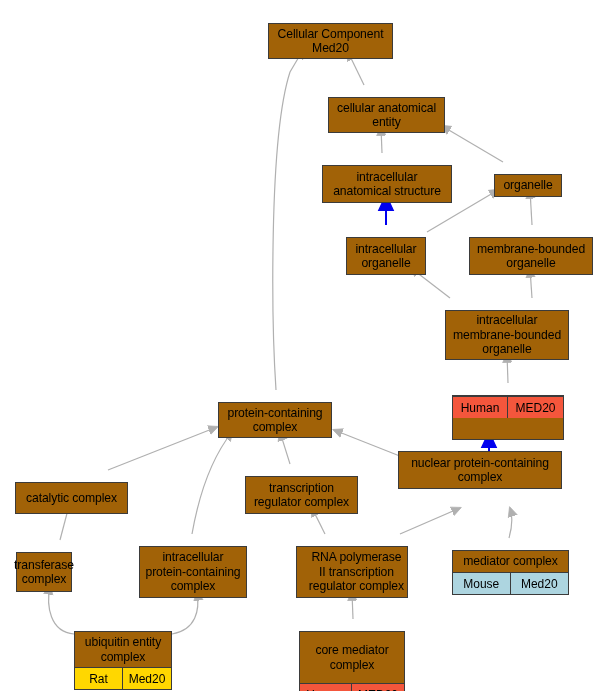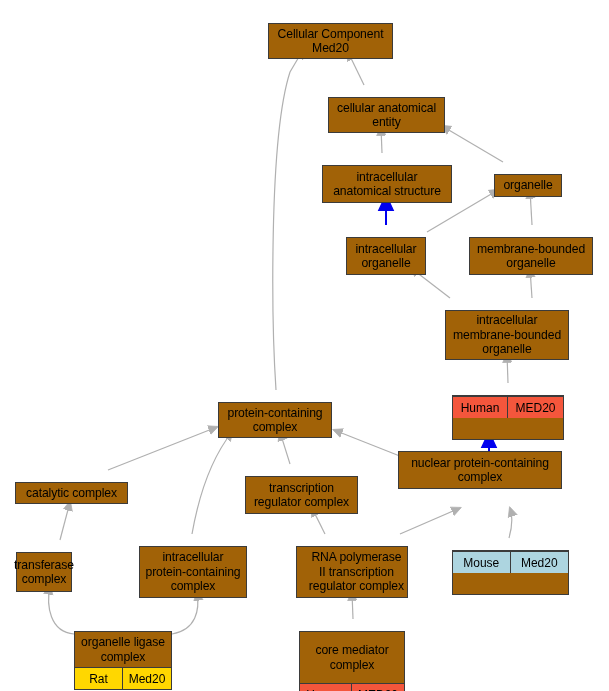--- a/index.html
+++ b/index.html
@@ -138,21 +138,21 @@
       <div class="node" style="left: 452px; top: 383px; width: 112px; height: 45px;">
         <div class="annot-row">
           <div class="annot-cell first" style="background: rgb(244, 86, 60);">Human</div>
           <div class="annot-cell" style="background: rgb(244, 86, 60);">MED20</div>
         </div>
       </div>
       <div class="node" style="left: 218px; top: 390px; width: 114px; height: 36px;">
         <div class="node-label">protein-containing
 complex</div>
       </div>
-      <div class="node" style="left: 15px; top: 470px; width: 113px; height: 22px;">
+      <div class="node" style="left: 15px; top: 470px; width: 113px; height: 32px;">
         <div class="node-label">catalytic complex</div>
       </div>
       <div class="node" style="left: 245px; top: 464px; width: 113px; height: 38px;">
         <div class="node-label">transcription
 regulator complex</div>
       </div>
       <div class="node" style="left: 398px; top: 439px; width: 164px; height: 38px;">
         <div class="node-label">nuclear protein-containing
 complex</div>
       </div>
@@ -164,27 +164,28 @@
         <div class="node-label">intracellular
 protein-containing
 complex</div>
       </div>
       <div class="node" style="left: 296px; top: 534px; width: 112px; height: 52px; align-items: flex-end;">
         <div class="node-label">RNA polymerase
 II transcription
 regulator complex</div>
       </div>
       <div class="node" style="left: 452px; top: 538px; width: 117px; height: 45px;">
+        <div class="node-label">mediator complex</div>
         <div class="annot-row">
           <div class="annot-cell first" style="background: rgb(173, 213, 224);">Mouse</div>
           <div class="annot-cell" style="background: rgb(173, 213, 224);">Med20</div>
         </div>
       </div>
       <div class="node" style="left: 74px; top: 619px; width: 98px; height: 59px;">
-        <div class="node-label">organelle ligase
+        <div class="node-label">ubiquitin entity
 complex</div>
         <div class="annot-row">
           <div class="annot-cell first" style="background: rgb(255, 215, 0);">Rat</div>
           <div class="annot-cell" style="background: rgb(255, 215, 0);">Med20</div>
         </div>
       </div>
       <div class="node" style="left: 299px; top: 619px; width: 106px; height: 75px;">
         <div class="node-label">core mediator
 complex</div>
         <div class="annot-row">

